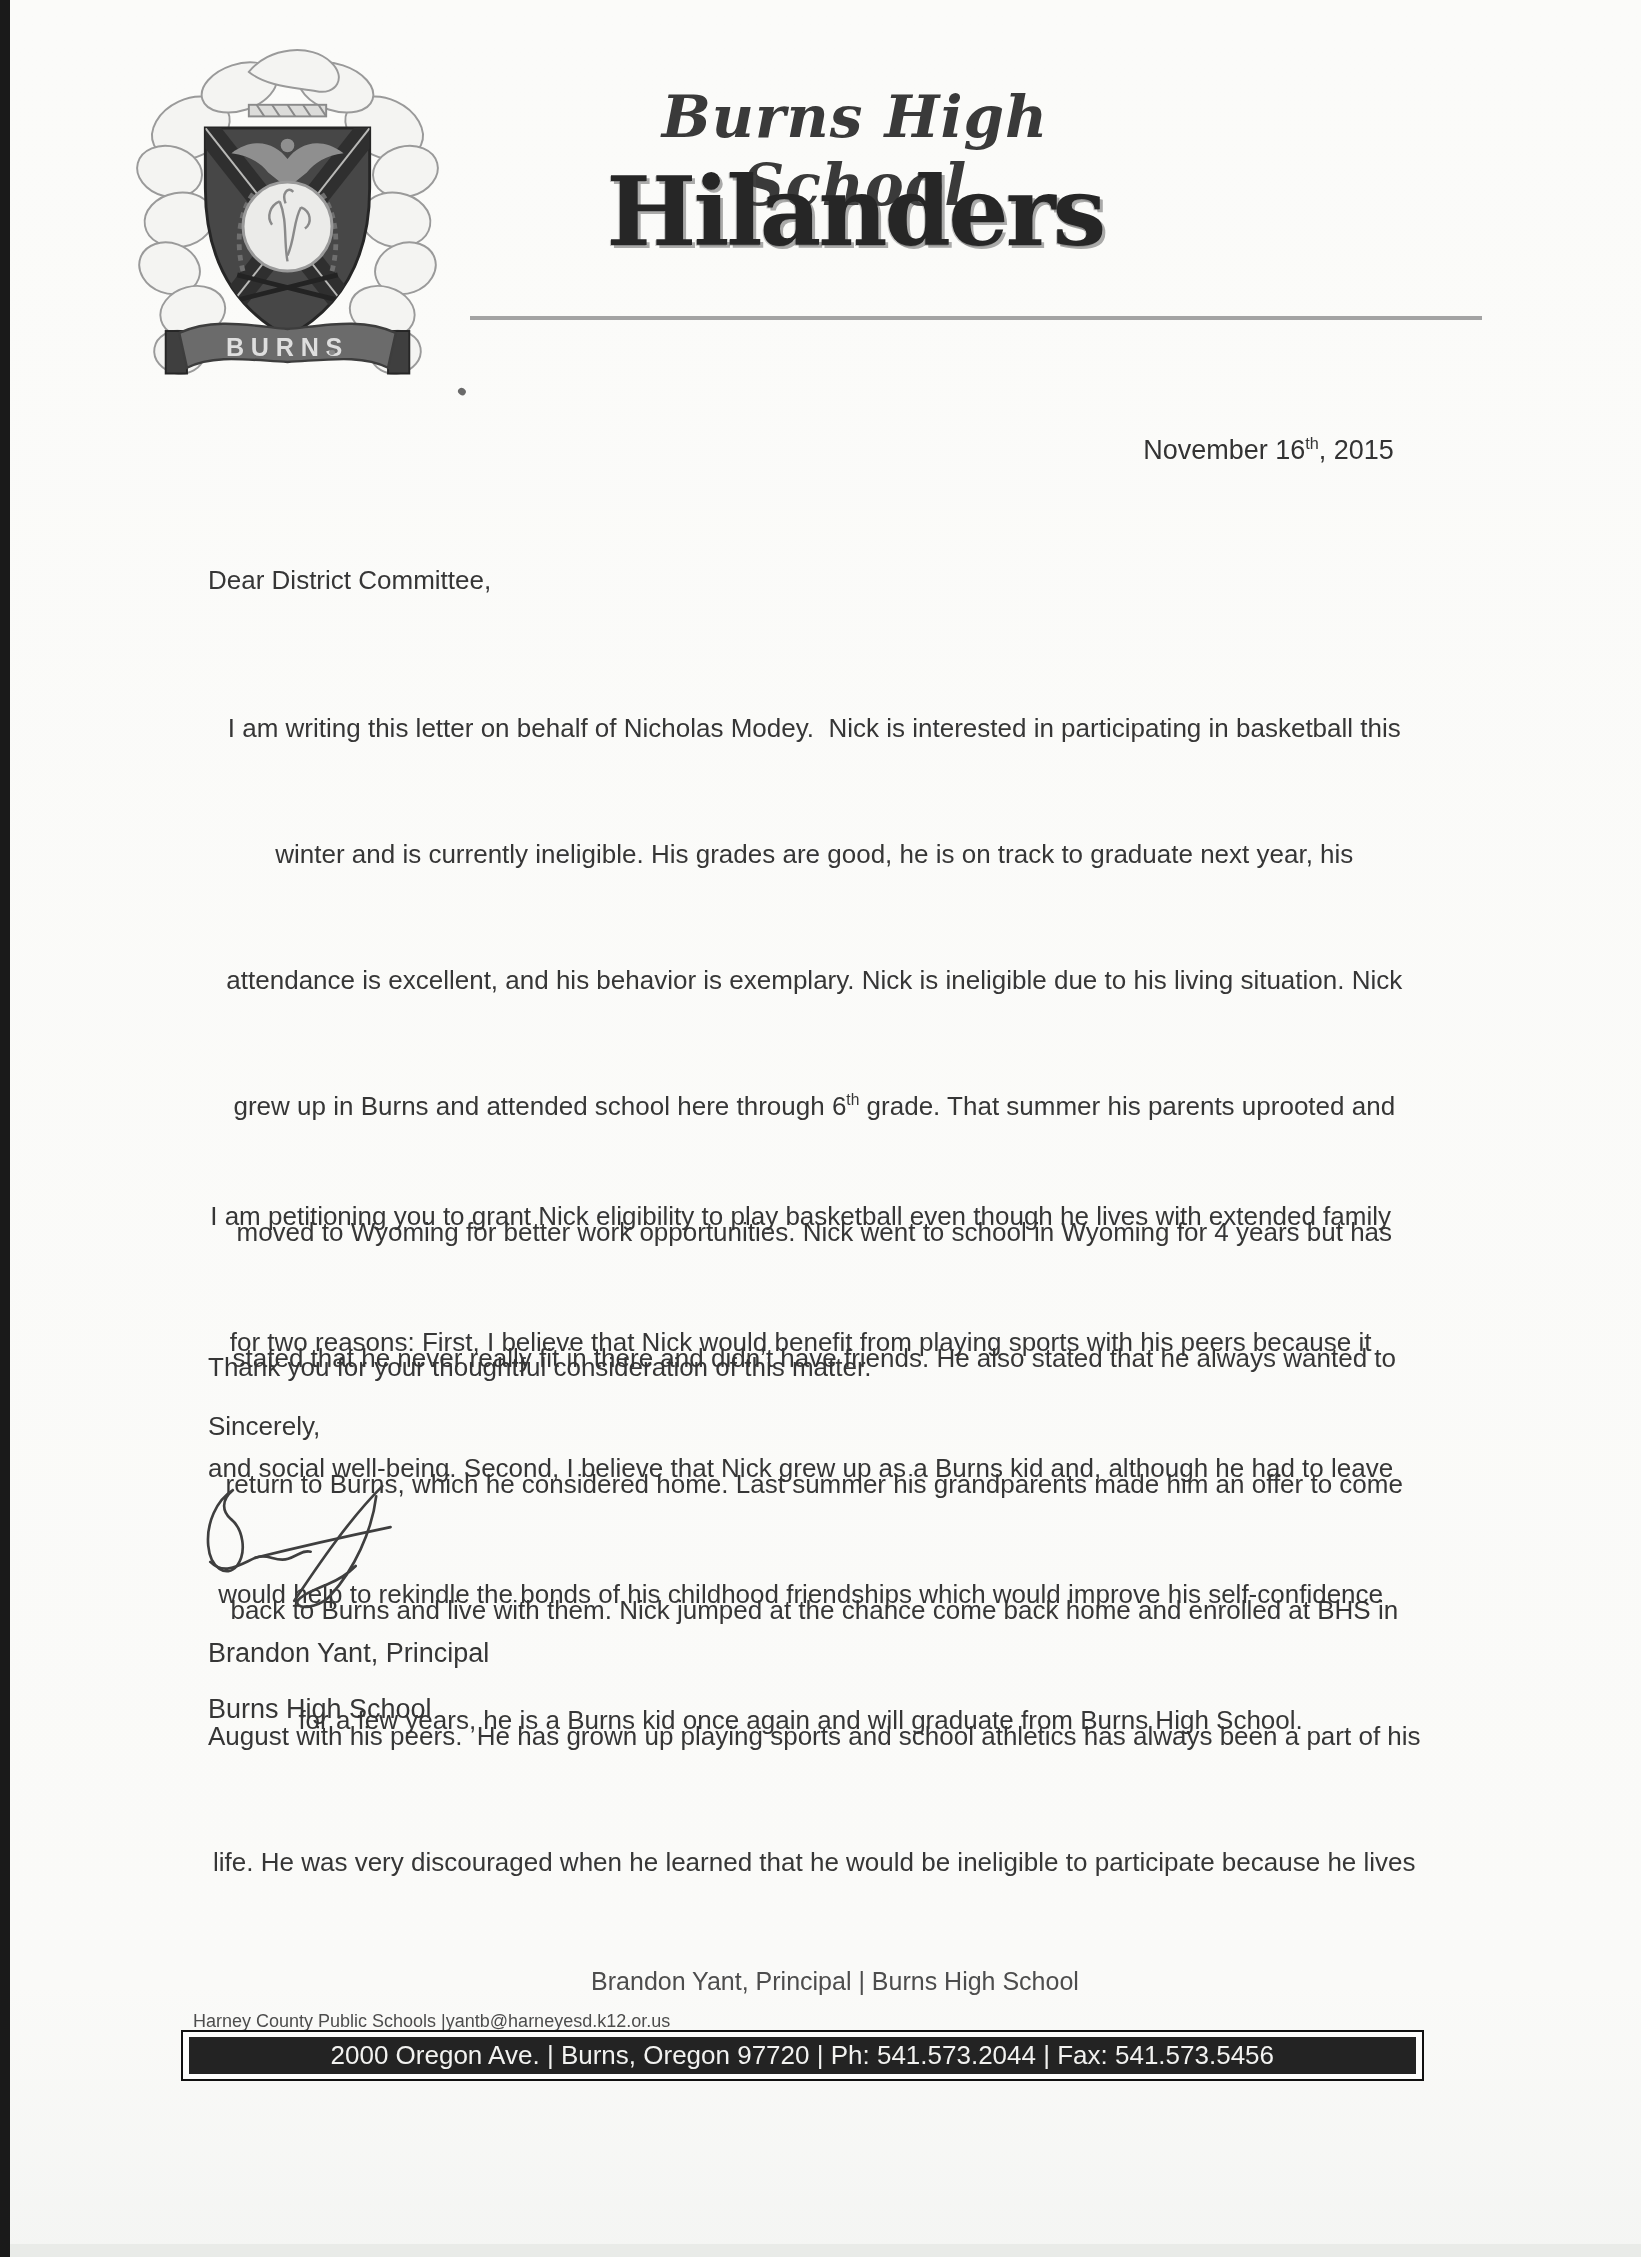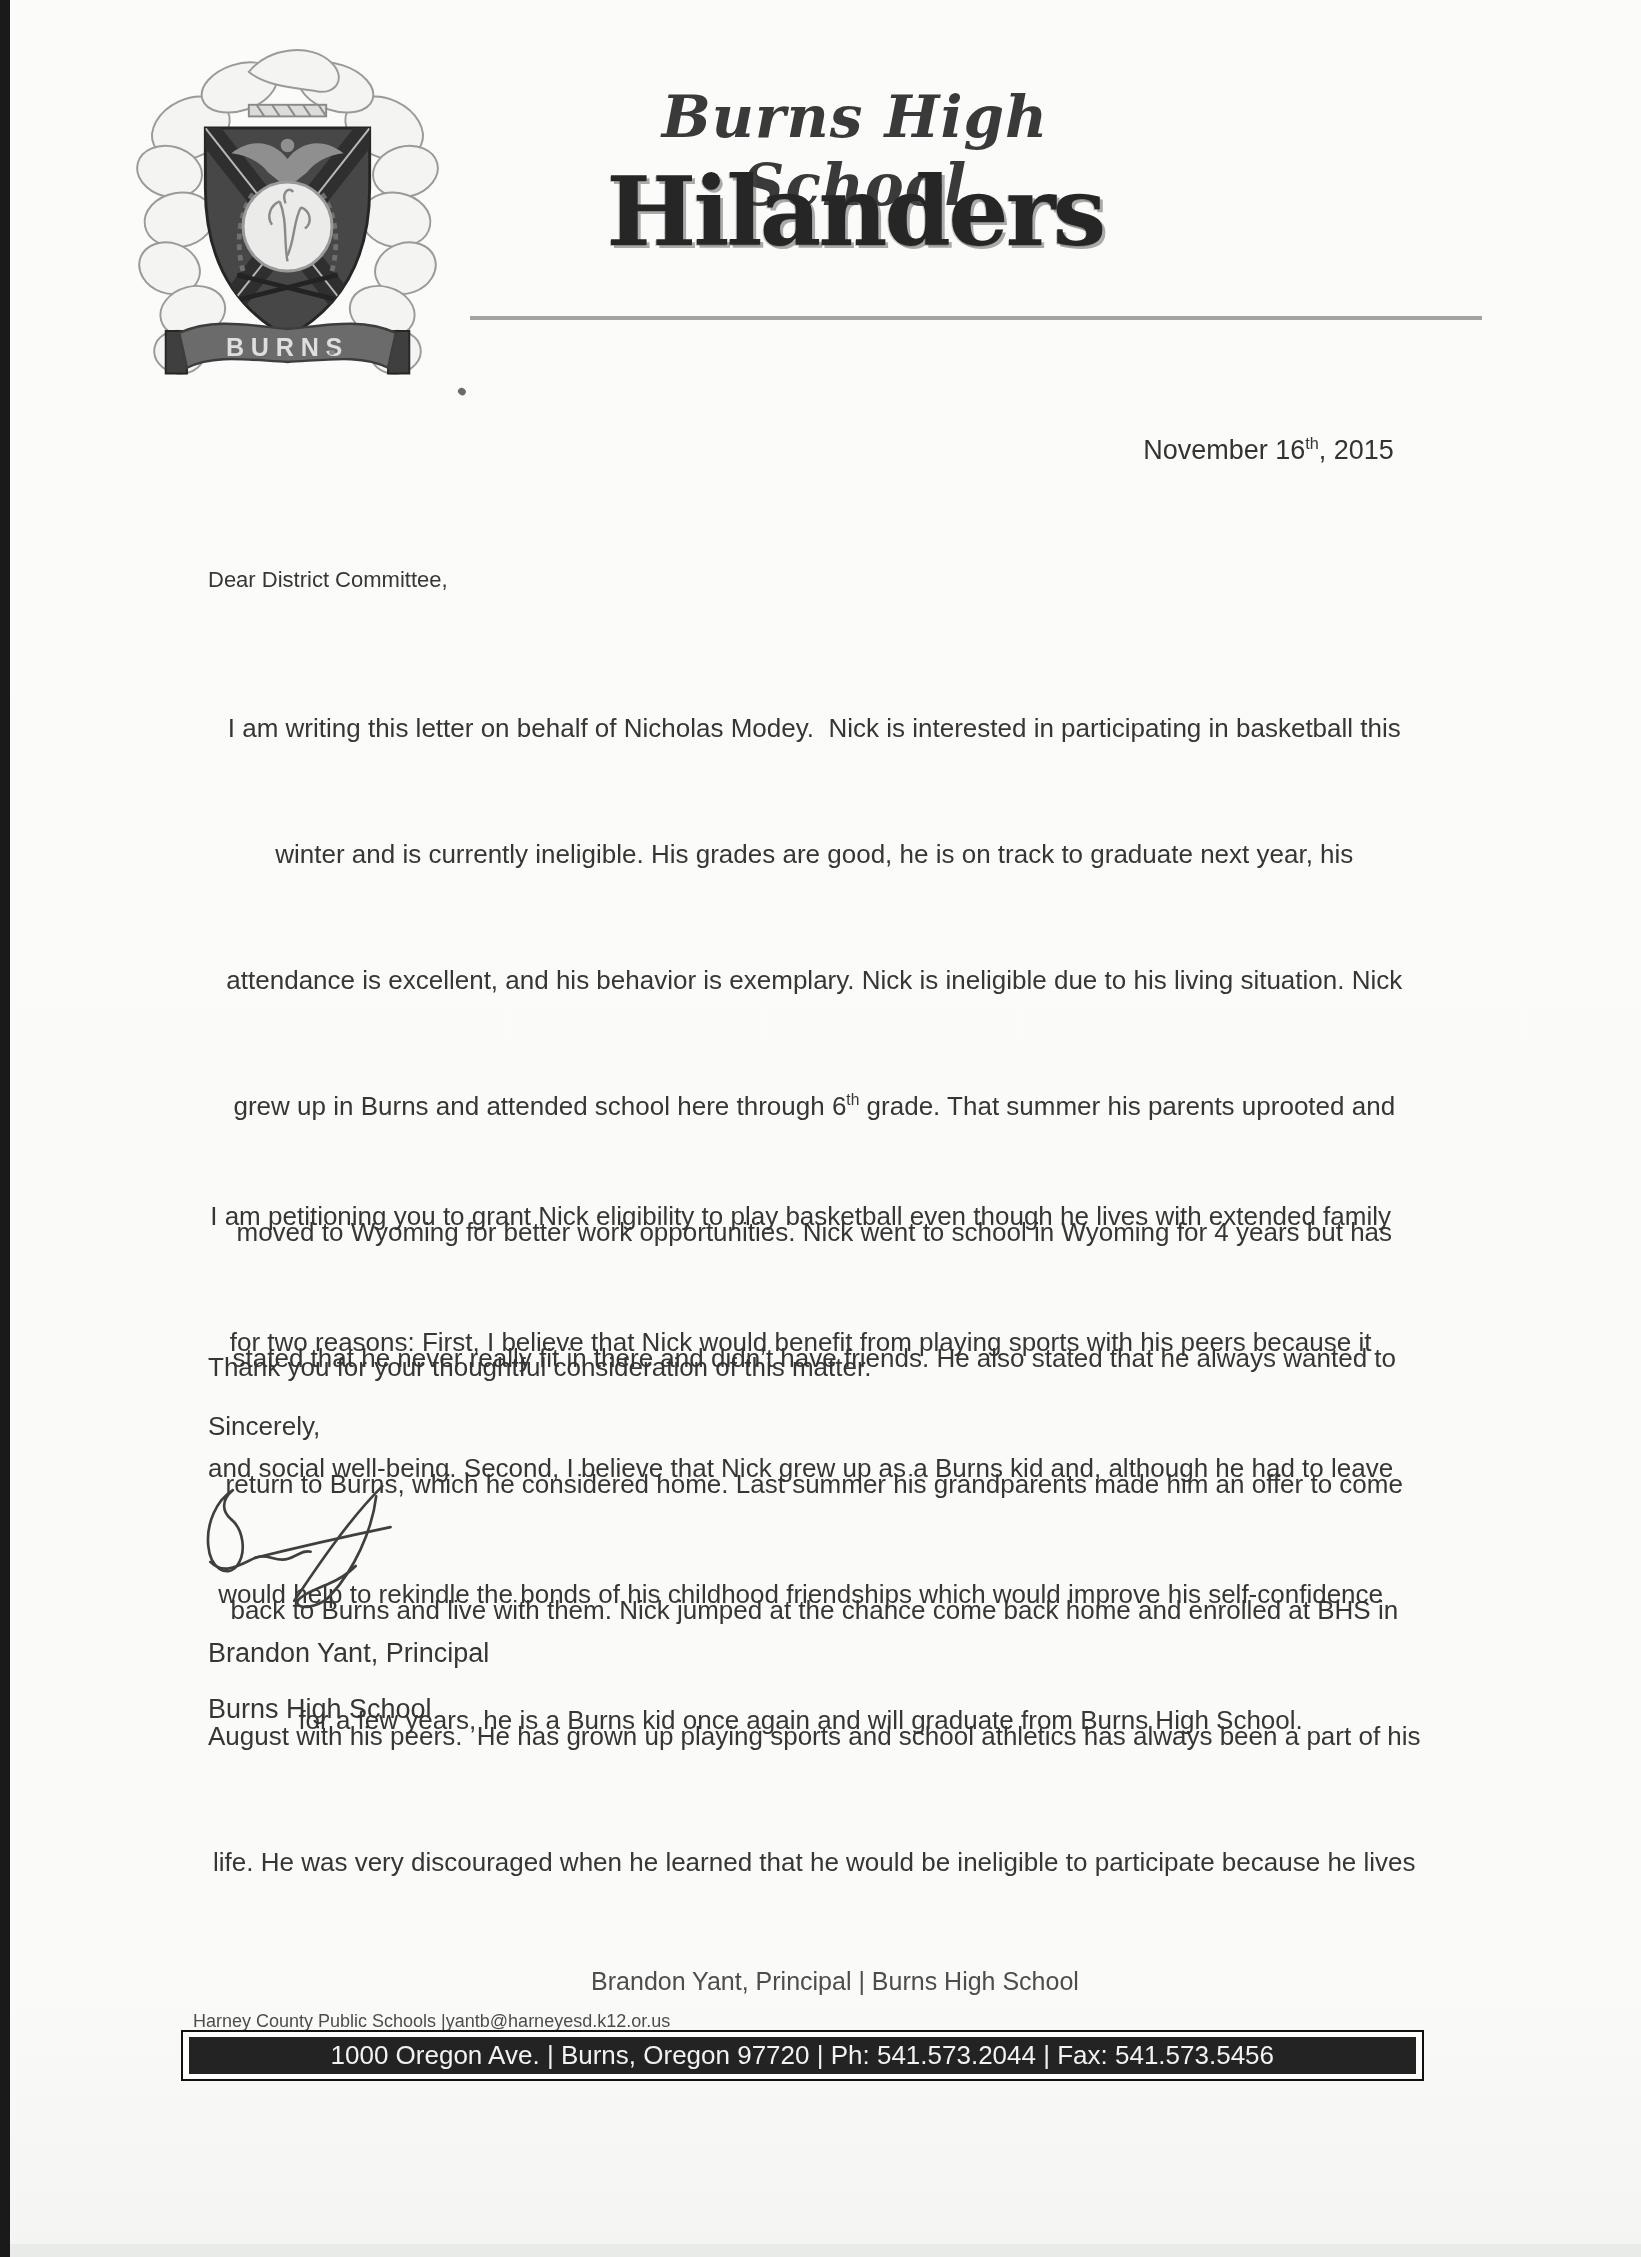--- a/index.html
+++ b/index.html
@@ -22,21 +22,21 @@
     font-family:"DejaVu Serif",serif;font-weight:bold;font-size:95px;line-height:1.1;
     color:#262626;letter-spacing:-2.9px;
     text-shadow:2.9px 2.9px 0 rgba(70,70,70,.45),-1px 1px 0 rgba(70,70,70,.3);
   }
   .header-rule{position:absolute;left:470px;top:316px;width:1012px;height:3.9px;background:#a3a3a3;}
   .date{
     position:absolute;left:1062px;top:435px;width:413px;text-align:center;
     font-size:27px;color:#333;white-space:pre;
   }
   sup{font-size:60%;vertical-align:super;line-height:0;}
-  .salutation{position:absolute;left:208px;top:559px;font-size:22px;line-height:42px;color:#363636;white-space:pre;}
+  .salutation{position:absolute;left:208px;top:559px;font-size:26px;line-height:42px;color:#363636;white-space:pre;}
   .para{position:absolute;left:208px;font-size:26px;line-height:42px;color:#363636;white-space:pre;text-align:center;}
   .p1{top:623px;}
   .p2{top:1111px;}
   .p3{top:1346px;}
   .closing{position:absolute;left:208px;top:1405px;font-size:26px;line-height:42px;white-space:pre;}
   .signature{position:absolute;left:198px;top:1475px;width:256px;height:140px;}
   .signer-name{position:absolute;left:208px;top:1636px;font-size:27px;line-height:35px;}
   .signer-org{position:absolute;left:208px;top:1692px;font-size:27px;line-height:35px;}
   .footer-line1{position:absolute;left:193px;top:1966px;width:1284px;text-align:center;font-size:25px;line-height:31px;color:#4d4d4d;white-space:pre;}
   .footer-line2{position:absolute;left:193px;top:2006px;width:1284px;text-align:left;font-size:18px;line-height:31px;color:#4d4d4d;white-space:pre;}
@@ -155,18 +155,18 @@
     </g>
   </svg>
 
   <div class="signer-name">Brandon Yant, Principal</div>
   <div class="signer-org">Burns High School</div>
 
   <div class="footer-line1">Brandon Yant, Principal | Burns High School</div>
   <div class="footer-line2">Harney County Public Schools |yantb@harneyesd.k12.or.us</div>
 
   <div class="address-box">
-    <div class="address-bar">1000 Oregon Ave. | Burns, Oregon 97720 | Ph: 541.573.2044 | Fax: 541.573.5456</div>
+    <div class="address-bar">2000 Oregon Ave. | Burns, Oregon 97720 | Ph: 541.573.2044 | Fax: 541.573.5456</div>
   </div>
 
   <div class="scan-bottom"></div>
 </div>
 
 
 </body></html>

